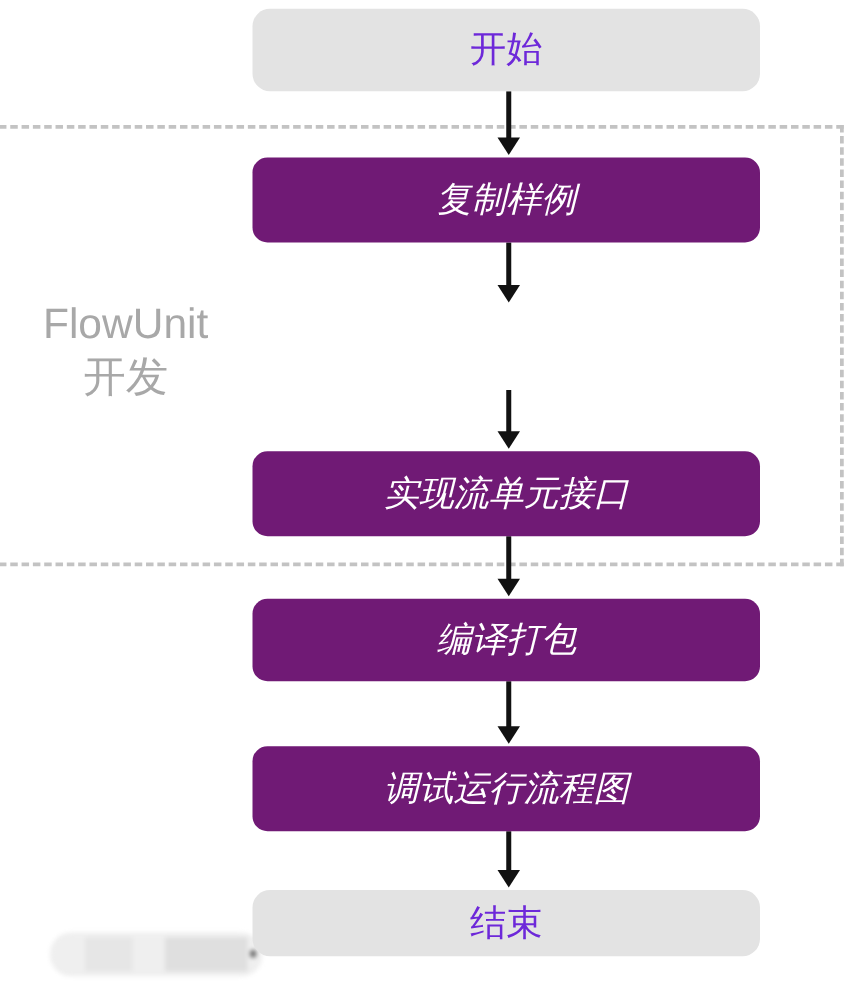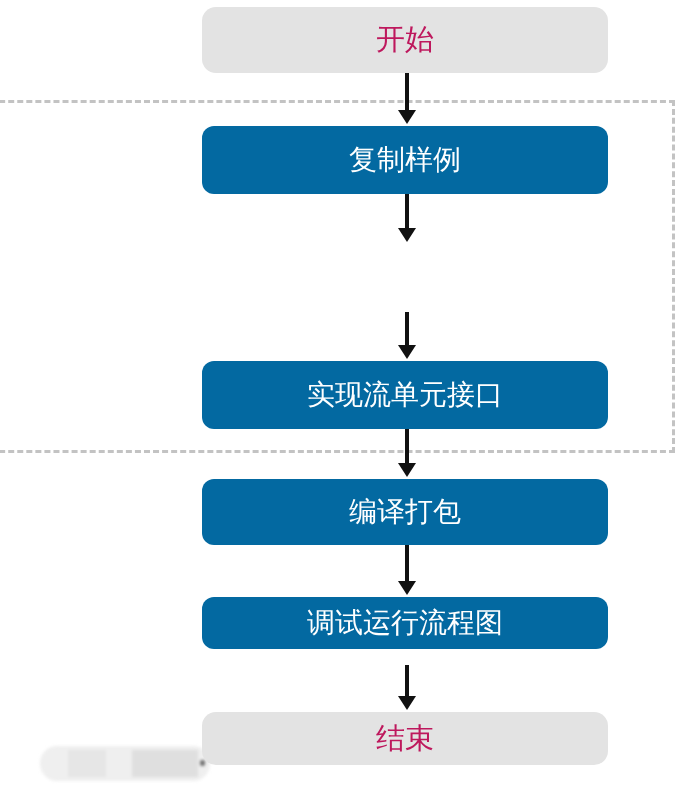--- a/index.html
+++ b/index.html
@@ -21,29 +21,30 @@
     left: 202px;
     width: 406px;
     display: flex;
     align-items: center;
     justify-content: center;
     box-sizing: border-box;
     z-index: 3;
   }
   .node.terminal {
     background: #e3e3e3;
-    color: #be185d;
+    color: #6d28d9;
     border-radius: 14px;
     font-size: 29px;
   }
   .node.step {
-    background: #0369a1;
+    background: #701a75;
     color: #ffffff;
     border-radius: 12px;
     font-size: 28px;
+    font-style: italic;
   }
   
   .arrow {
     position: absolute;
     left: 398px;
     width: 18px;
     z-index: 2;
   }
   .arrow .stem {
     position: absolute;
@@ -111,33 +112,34 @@
     background: #6f6f6f; border-radius: 2px;
   }
 </style>
 </head>
 <body>
 
 <div id="canvas">
 
   <div class="group-box"></div>
   <div class="group-label">
-    <br>
+    <span>FlowUnit</span><br>
+    <span>开发</span>
   </div>
 
   <div class="node terminal" style="top:7px;  height:66px;">开始</div>
 
   <div class="node step" style="top:126px; height:68px;">复制样例</div>
 
 
   <div class="node step" style="top:361px; height:68px;">实现流单元接口</div>
 
   <div class="node step" style="top:479px; height:66px;">编译打包</div>
 
-  <div class="node step" style="top:597px; height:52px;">调试运行流程图</div>
+  <div class="node step" style="top:597px; height:68px;">调试运行流程图</div>
 
   <div class="node terminal" style="top:712px; height:53px;">结束</div>
 
   <div class="arrow" style="top:73px;  height:51px;">
     <div class="stem" style="height:39px;"></div>
     <div class="head"></div>
   </div>
 
   <div class="arrow" style="top:194px; height:48px;">
     <div class="stem" style="height:36px;"></div>

